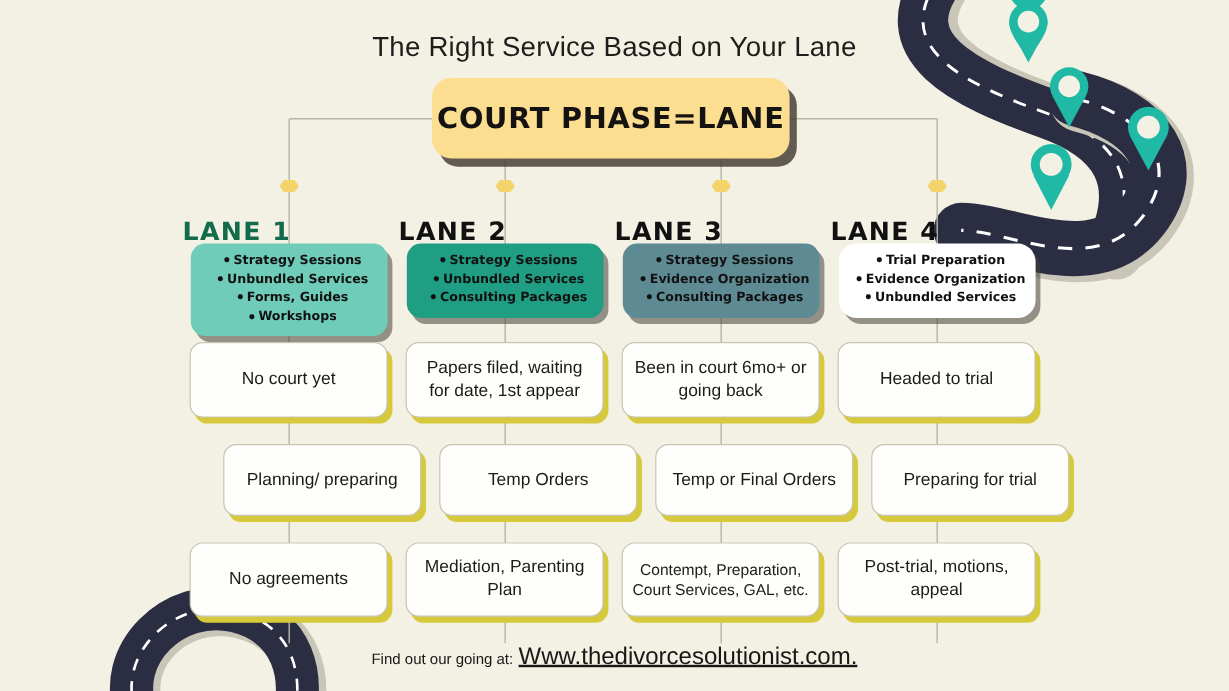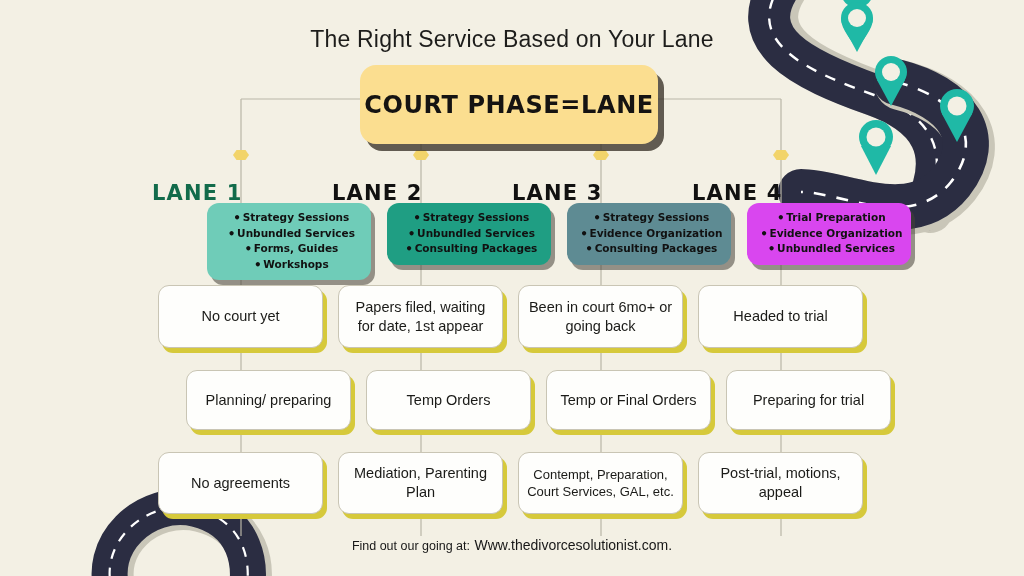--- a/index.html
+++ b/index.html
@@ -43,21 +43,21 @@
     color: #1D1D1B;
     font-family: "Liberation Sans", sans-serif;
   }
 
   
   .header-box {
     position: absolute;
     left: 360px;
     top: 65px;
     width: 298px;
-    height: 79px;
+    height: 67px;
     background: #FBDE90;
     border-radius: 16px;
     box-shadow: 6px 7px 0 rgba(60,54,44,0.80);
     display: flex;
     align-items: center;
     justify-content: center;
   }
   .header-box-label {
     font-size: 24px;
     font-weight: bold;
@@ -106,21 +106,20 @@
     width: 164px;
     left: 7px;
     min-height: 62px;
     border-radius: 12px;
     box-shadow: 4px 5px 0 rgba(70,66,56,0.55);
     padding: 7px 4px 8px 4px;
     box-sizing: border-box;
     display: flex;
     flex-direction: column;
     justify-content: center;
-    margin-left: 48px;
   }
   .service-list {
     margin: 0;
     padding: 0;
     list-style: none;
   }
   .service-list li {
     font-size: 10.5px;
     font-weight: bold;
     color: #111111;
@@ -177,22 +176,23 @@
     top: 536px;
     width: 1024px;
     text-align: center;
     color: #171717;
   }
   .footer-lead {
     font-size: 12.5px;
     vertical-align: baseline;
   }
   .footer-url {
-    font-size: 14px;
+    font-size: 20px;
     vertical-align: baseline;
+    text-decoration: underline;
   }
 </style>
 </head>
 <body style="background: rgb(243, 240, 228);">
 
 <div id="stage">
 
   <svg class="road-layer" viewBox="0 0 1024 576" width="1024" height="576">
 
     <g>
@@ -312,21 +312,21 @@
     <div class="stage-box row2">
       <span class="stage-box-label">Temp or Final Orders</span>
     </div>
     <div class="stage-box row3 small">
       <span class="stage-box-label">Contempt, Preparation, Court Services, GAL, etc.</span>
     </div>
   </div>
 
   <div class="lane-col" style="left:692px;">
     <div class="lane-title" style="color: rgb(17, 17, 17);">LANE 4</div>
-    <div class="service-box" style="background: #d946ef;">
+    <div class="service-box" style="background: #ffffff; border-radius: 15px;">
       <ul class="service-list">
         <li><span class="bullet">•</span><span>Trial Preparation</span></li>
         <li><span class="bullet">•</span><span>Evidence Organization</span></li>
         <li><span class="bullet">•</span><span>Unbundled Services</span></li>
       </ul>
     </div>
     <div class="stage-box row1">
       <span class="stage-box-label">Headed to trial</span>
     </div>
     <div class="stage-box row2">

